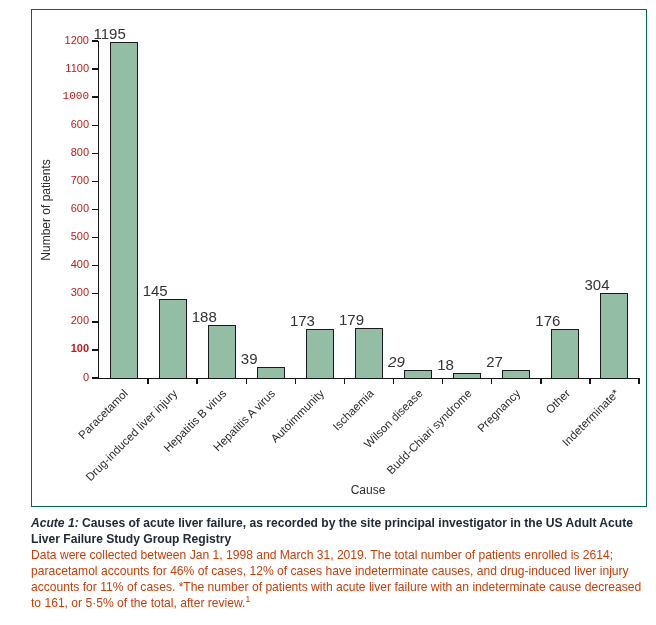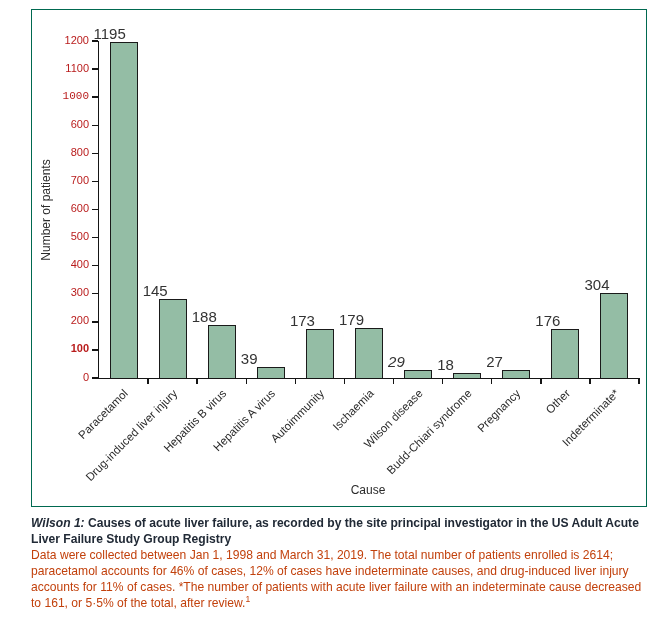--- a/index.html
+++ b/index.html
@@ -203,17 +203,17 @@
         <div class="xtick" style="left: 539.3px;"></div>
       </div>
 
     <div class="plot" style="border:none; pointer-events:none;">
       <div class="xaxis-title">Cause</div>
     </div>
 
   </div>
 
   <div class="caption">
-    <p class="caption-head"><em>Wilson 1:</em><span> Causes of acute liver failure, as recorded by the site principal investigator in the US Adult Acute Liver Failure Study Group Registry</span></p>
+    <p class="caption-head"><em>Acute 1:</em><span> Causes of acute liver failure, as recorded by the site principal investigator in the US Adult Acute Liver Failure Study Group Registry</span></p>
     <p class="caption-body"><span>Data were collected between Jan 1, 1998 and March 31, 2019. The total number of patients enrolled is 2614; paracetamol accounts for 46% of cases, 12% of cases have indeterminate causes, and drug-induced liver injury accounts for 11% of cases. *The number of patients with acute liver failure with an indeterminate cause decreased to 161, or 5·5% of the total, after review.</span><sup>1</sup></p>
   </div>
 
 </div>
 
 </body></html>

